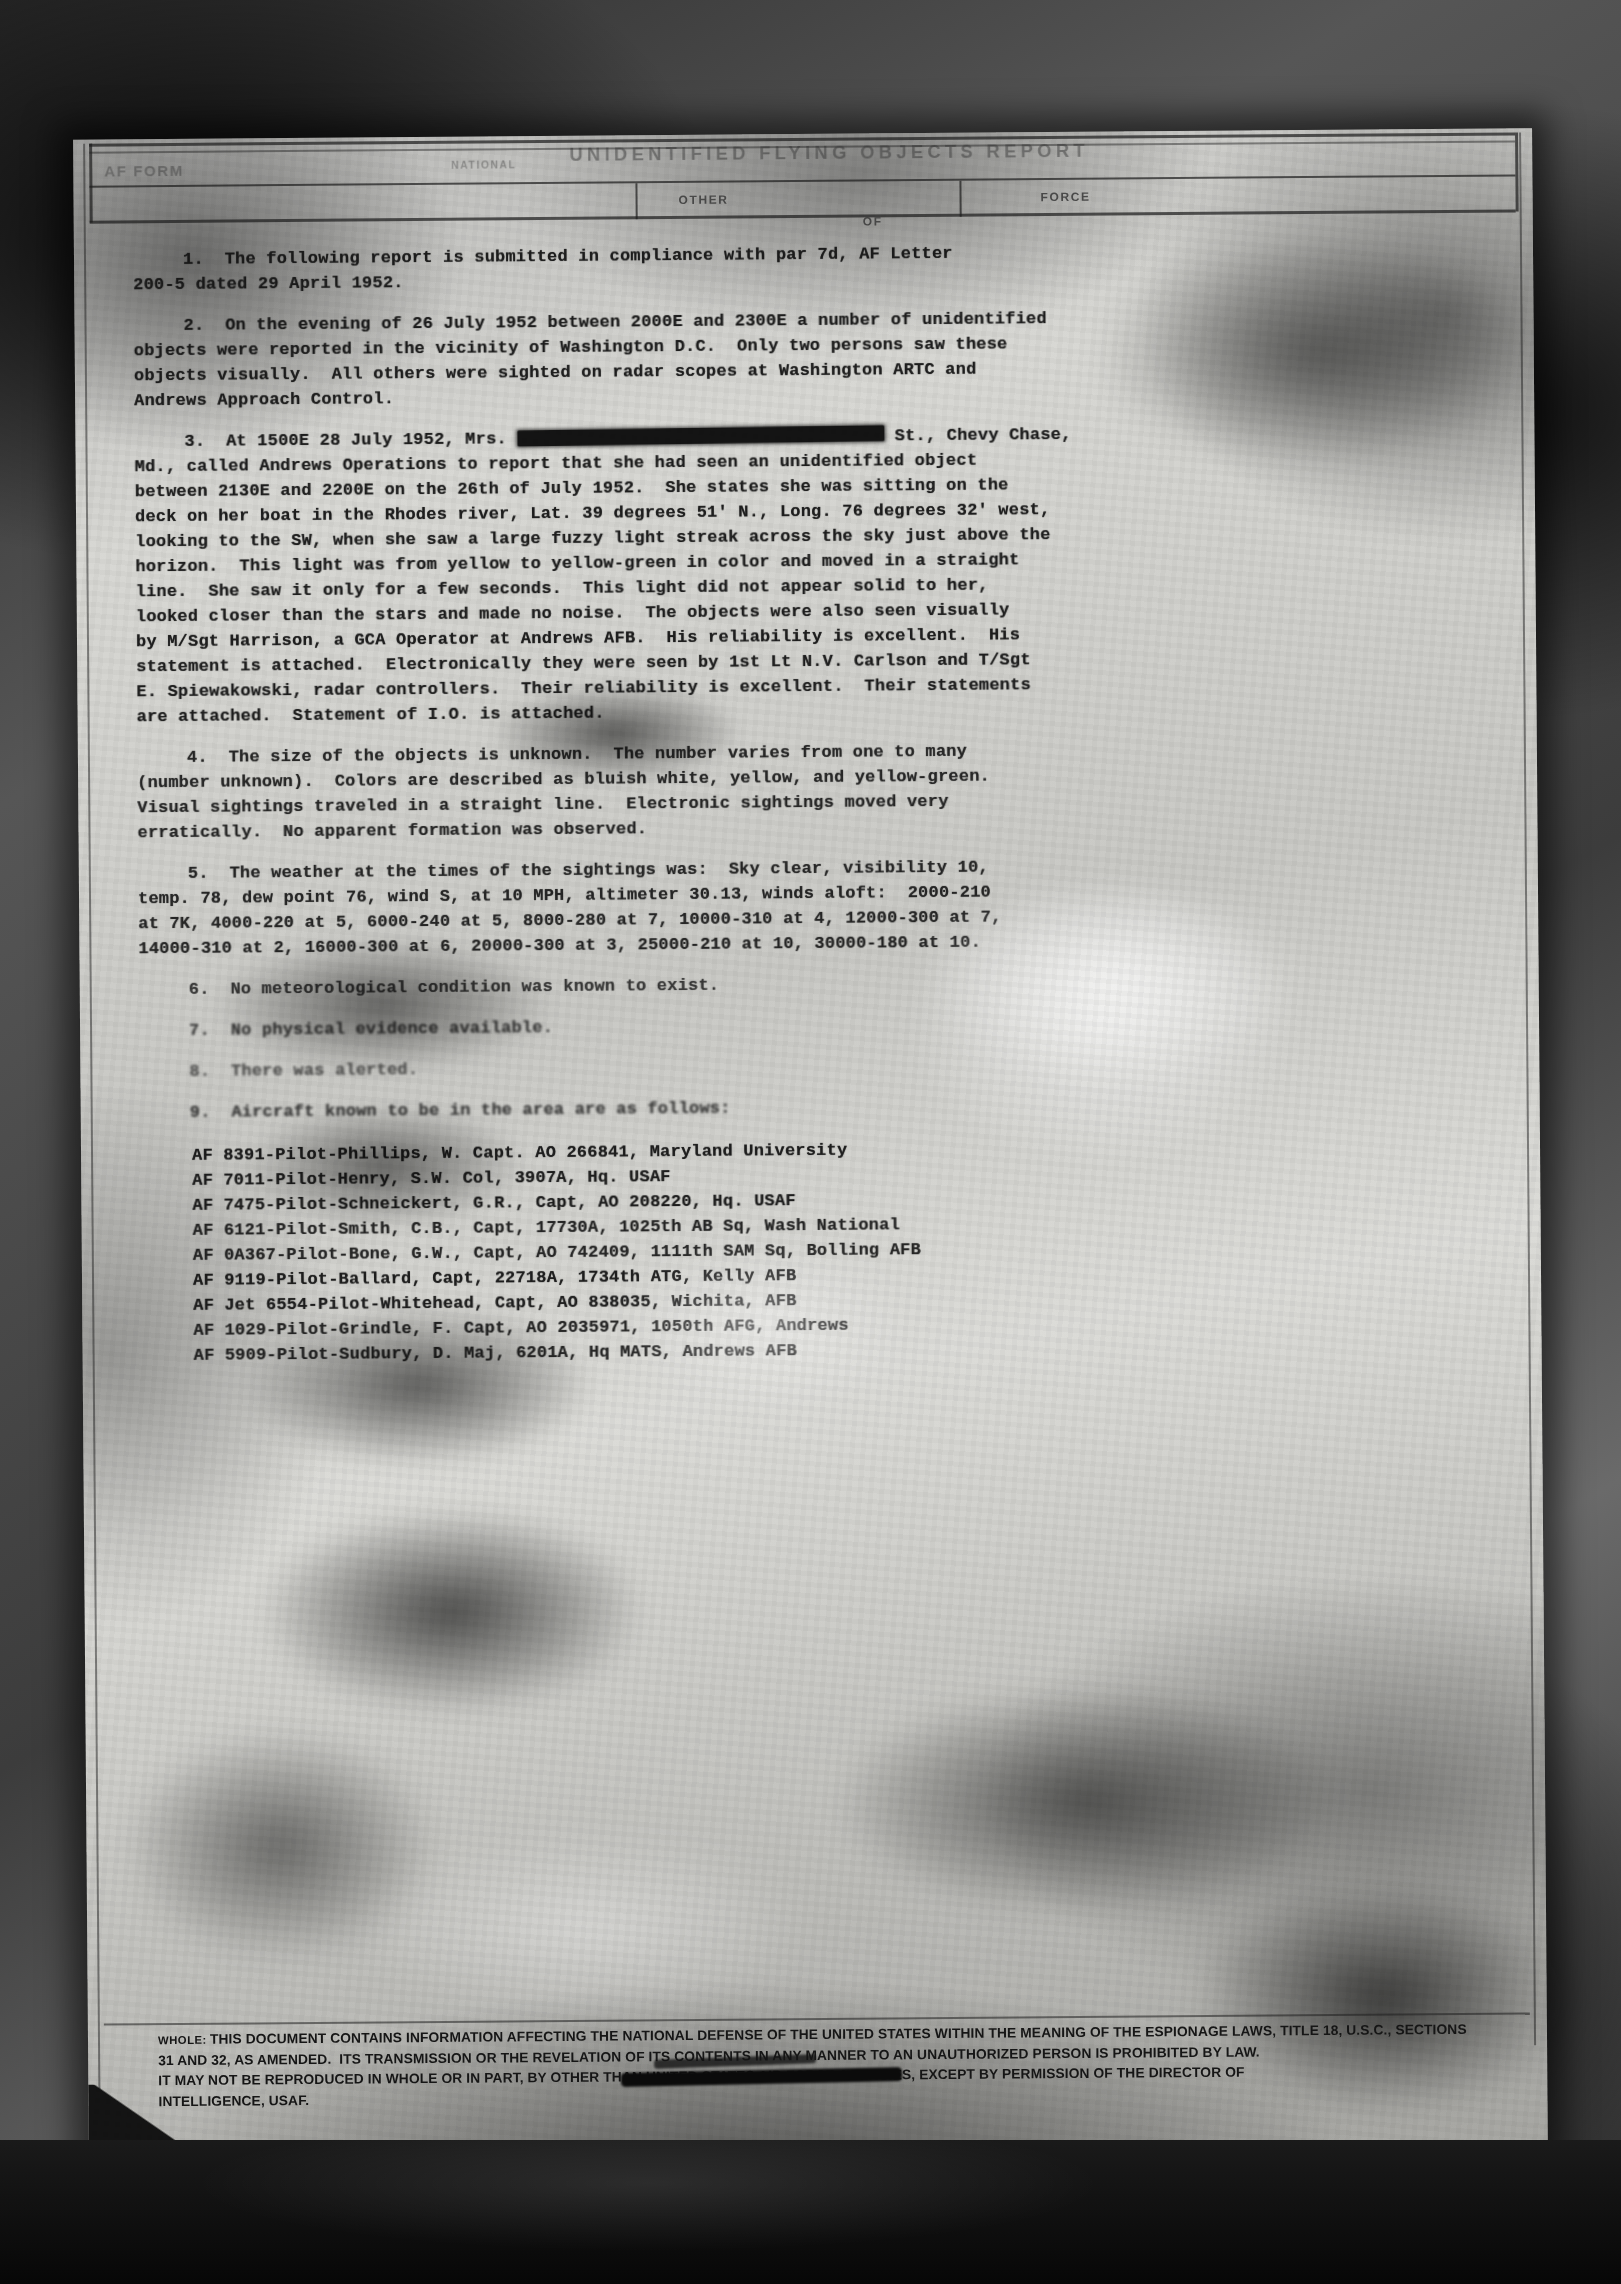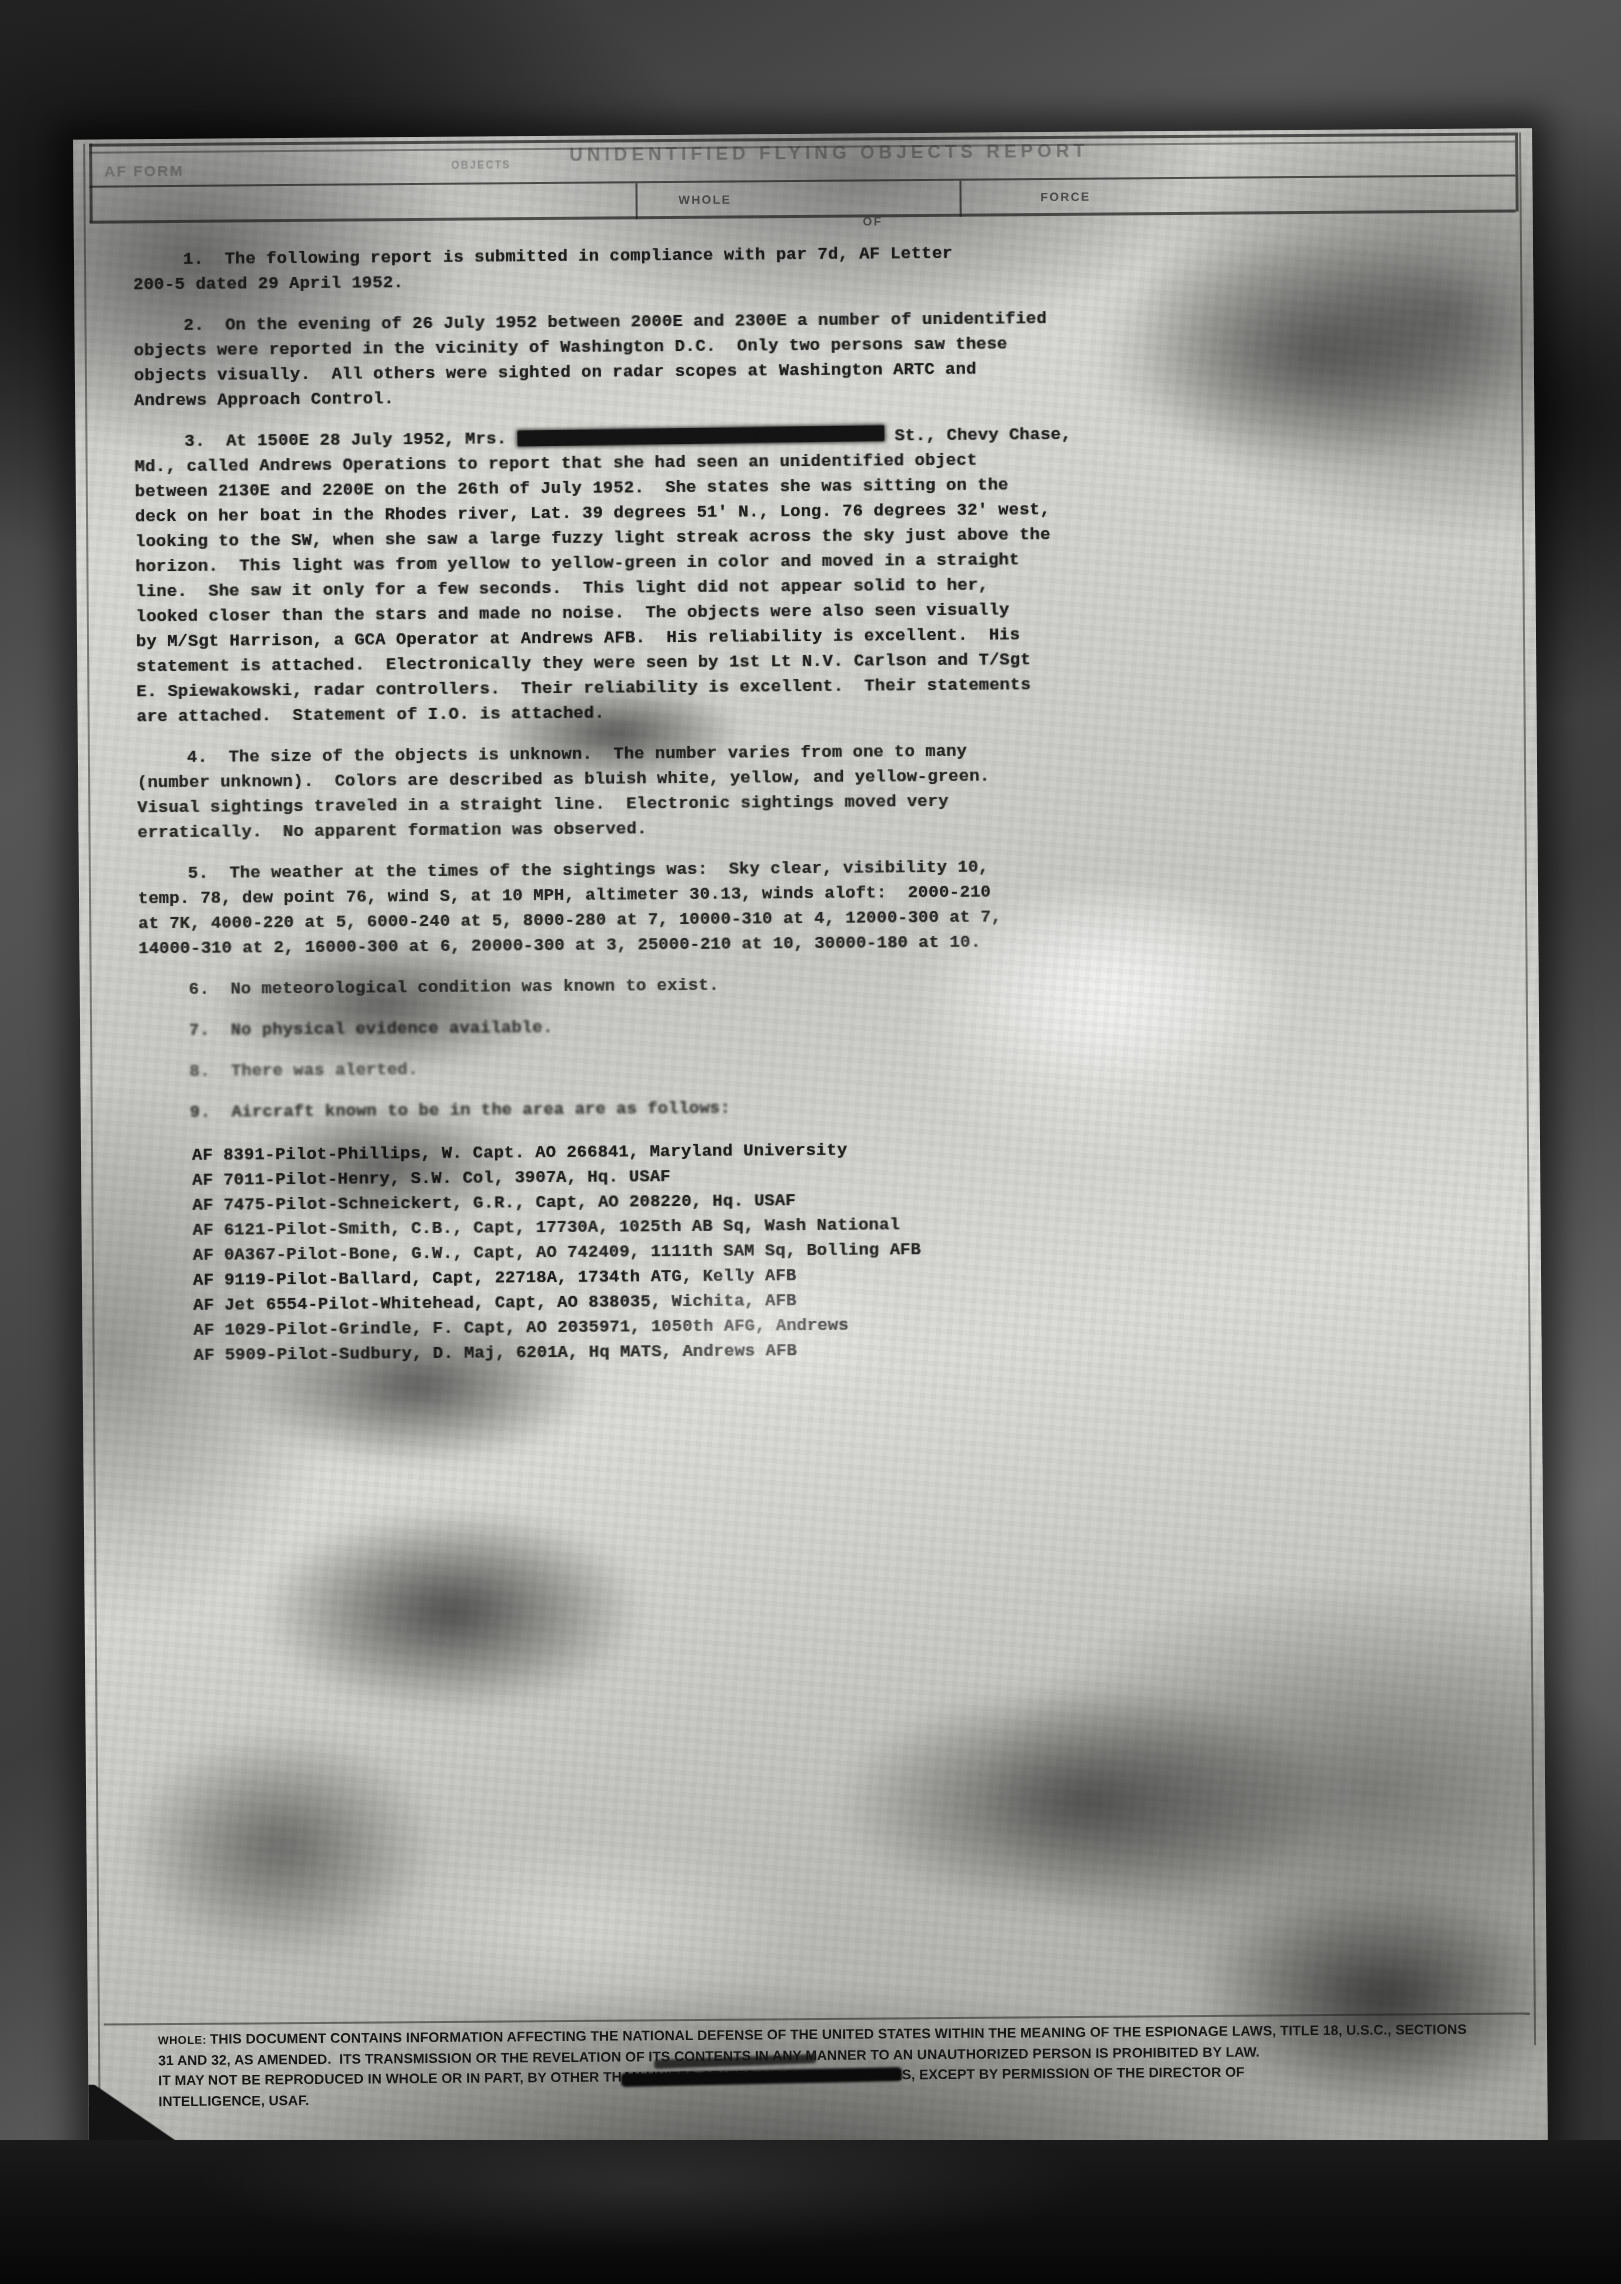--- a/index.html
+++ b/index.html
@@ -239,22 +239,22 @@
     <div class="rule" id="hdr-bottom"></div>
     <div class="rule" id="hdr-v1"></div>
     <div class="rule" id="hdr-v2"></div>
     <div class="rule" id="hdr-v3"></div>
     <div class="rule" id="hdr-v4"></div>
     <div class="rule" id="side-left"></div>
     <div class="rule" id="side-right"></div>
 
     <div id="hdr-title">UNIDENTIFIED FLYING OBJECTS REPORT</div>
     <div class="hdr-label" id="lbl-tl">AF FORM</div>
-    <div class="hdr-label" id="lbl-tm">OBJECTS</div>
-    <div class="hdr-label" id="lbl-page">WHOLE</div>
+    <div class="hdr-label" id="lbl-tm">NATIONAL</div>
+    <div class="hdr-label" id="lbl-page">OTHER</div>
     <div class="hdr-label" id="lbl-of">OF</div>
     <div class="hdr-label" id="lbl-pages">FORCE</div>
 
     <div id="body-text">
 
       <p class="para blurA"><span class="indent"></span><span>1.</span>  <span>The following report is submitted in compliance with par 7d, AF Letter
 200-5 dated 29 April 1952.</span></p>
 
       <p class="para blurA"><span class="indent"></span><span>2.</span>  <span>On the evening of 26 July 1952 between 2000E and 2300E a number of unidentified
 objects were reported in the vicinity of Washington D.C.  Only two persons saw these

